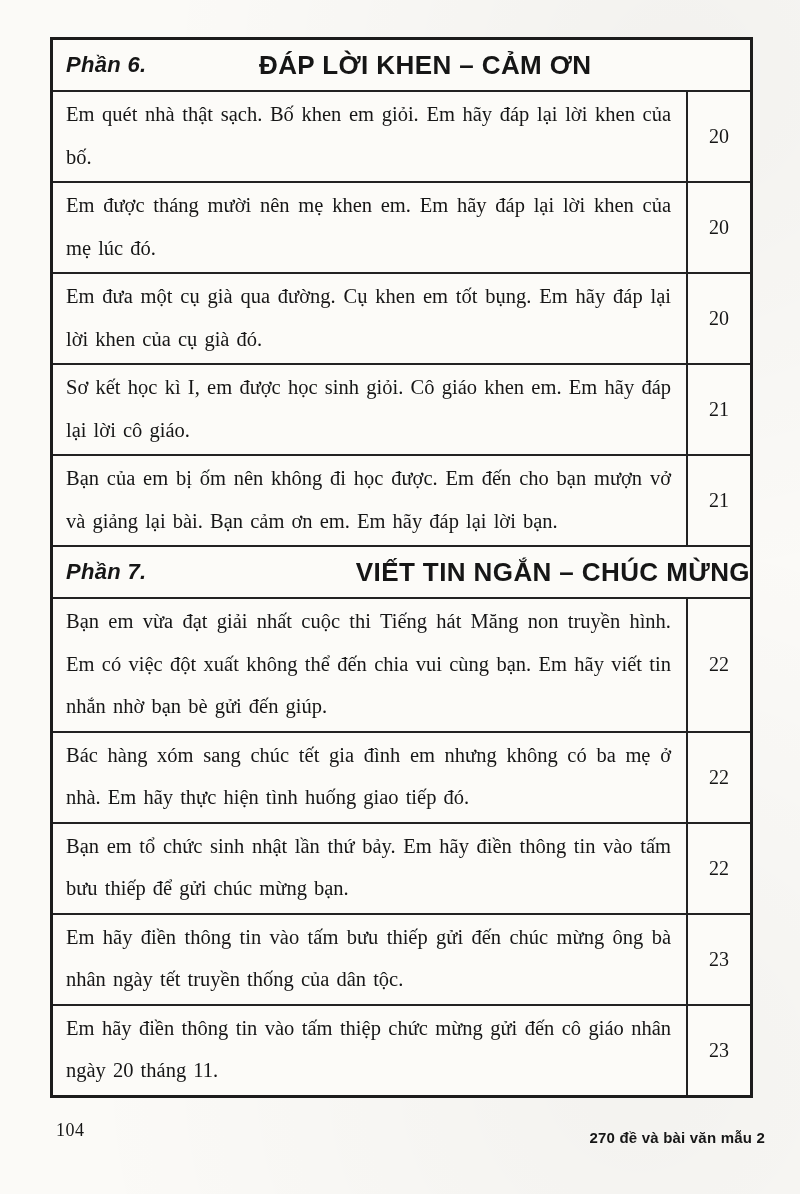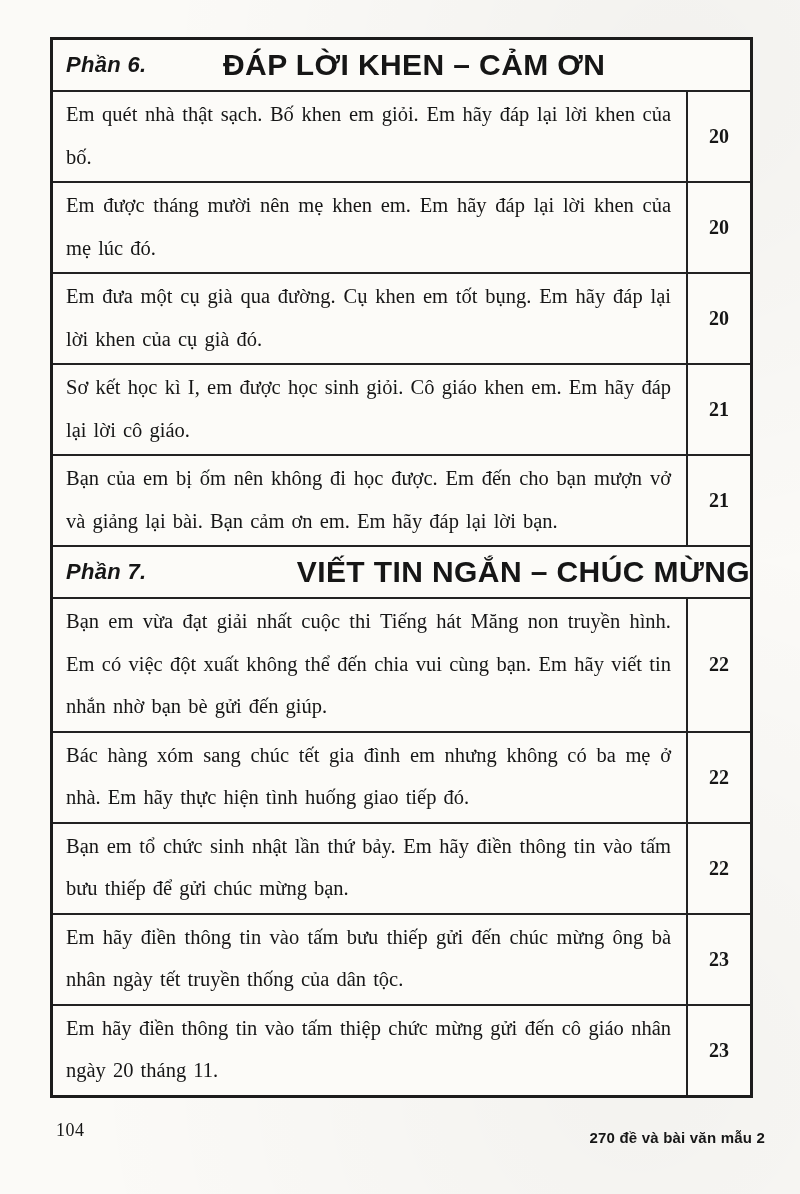--- a/index.html
+++ b/index.html
@@ -23,40 +23,41 @@
     background:#fcfbf8;
     box-sizing:border-box;
   }
   .toc > div + div{border-top:2px solid #222;justify-content:space-between;}
 
   .section-header{
     display:flex;align-items:center;
     height:50px;padding-left:13px;
     font-family:"Liberation Sans", sans-serif;
     font-weight:bold;
+    gap:36px;
   }
   .s-label{
     font-style:italic;font-size:22px;
     width:157px;flex:0 0 157px;
     letter-spacing:.3px;
   }
-  .s-title{font-size:30px;letter-spacing:.4px;}
+  .s-title{font-size:26px;letter-spacing:.4px;}
 
   .row{display:flex;align-items:stretch;}
   .row .text{
     flex:1;min-width:0;
     border-right:2px solid #222;
     padding:1px 15px 3px 13px;
     font-size:20.5px;line-height:42.5px;
     text-align:justify;word-spacing:2px;
   }
   .row .pagenum{
     width:62px;flex:0 0 62px;
     display:flex;align-items:center;justify-content:center;
-    font-weight:bold;font-size:20px;
+    font-weight:normal;font-size:20px;
     font-family:"Liberation Serif", serif;
   }
 
   .footer-left{
     position:absolute;left:56px;top:1120px;
     font-size:18px;letter-spacing:.5px;
   }
   .footer-right{
     position:absolute;right:35px;top:1129px;
     font-family:"Liberation Sans", sans-serif;

